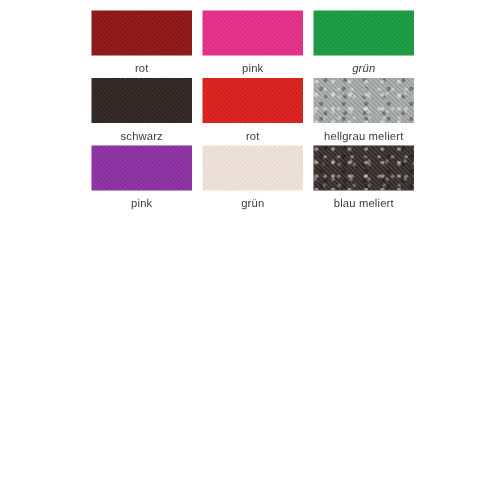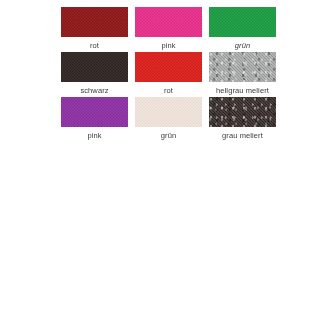--- a/index.html
+++ b/index.html
@@ -121,20 +121,20 @@
       <div class="swatch-cell">
         <span class="swatch-chip" style="background-color: rgb(139, 44, 161);"></span>
         <span class="swatch-label" style="color: rgb(59, 59, 59);">pink</span>
       </div>
       <div class="swatch-cell">
         <span class="swatch-chip" style="background-color: rgb(241, 227, 219);"></span>
         <span class="swatch-label" style="color: rgb(59, 59, 59);">grün</span>
       </div>
       <div class="swatch-cell">
         <span class="swatch-chip is-heather" style="background-color: rgb(53, 43, 40);"></span>
-        <span class="swatch-label" style="color: rgb(59, 59, 59);">grau meliert</span>
+        <span class="swatch-label" style="color: rgb(59, 59, 59);">blau meliert</span>
       </div>
       <div class="swatch-cell is-empty">
         <span class="swatch-chip"></span>
         <span class="swatch-label" style="color: rgb(59, 59, 59);"></span>
       </div>
     </div>
 </div>
 
 </body></html>

